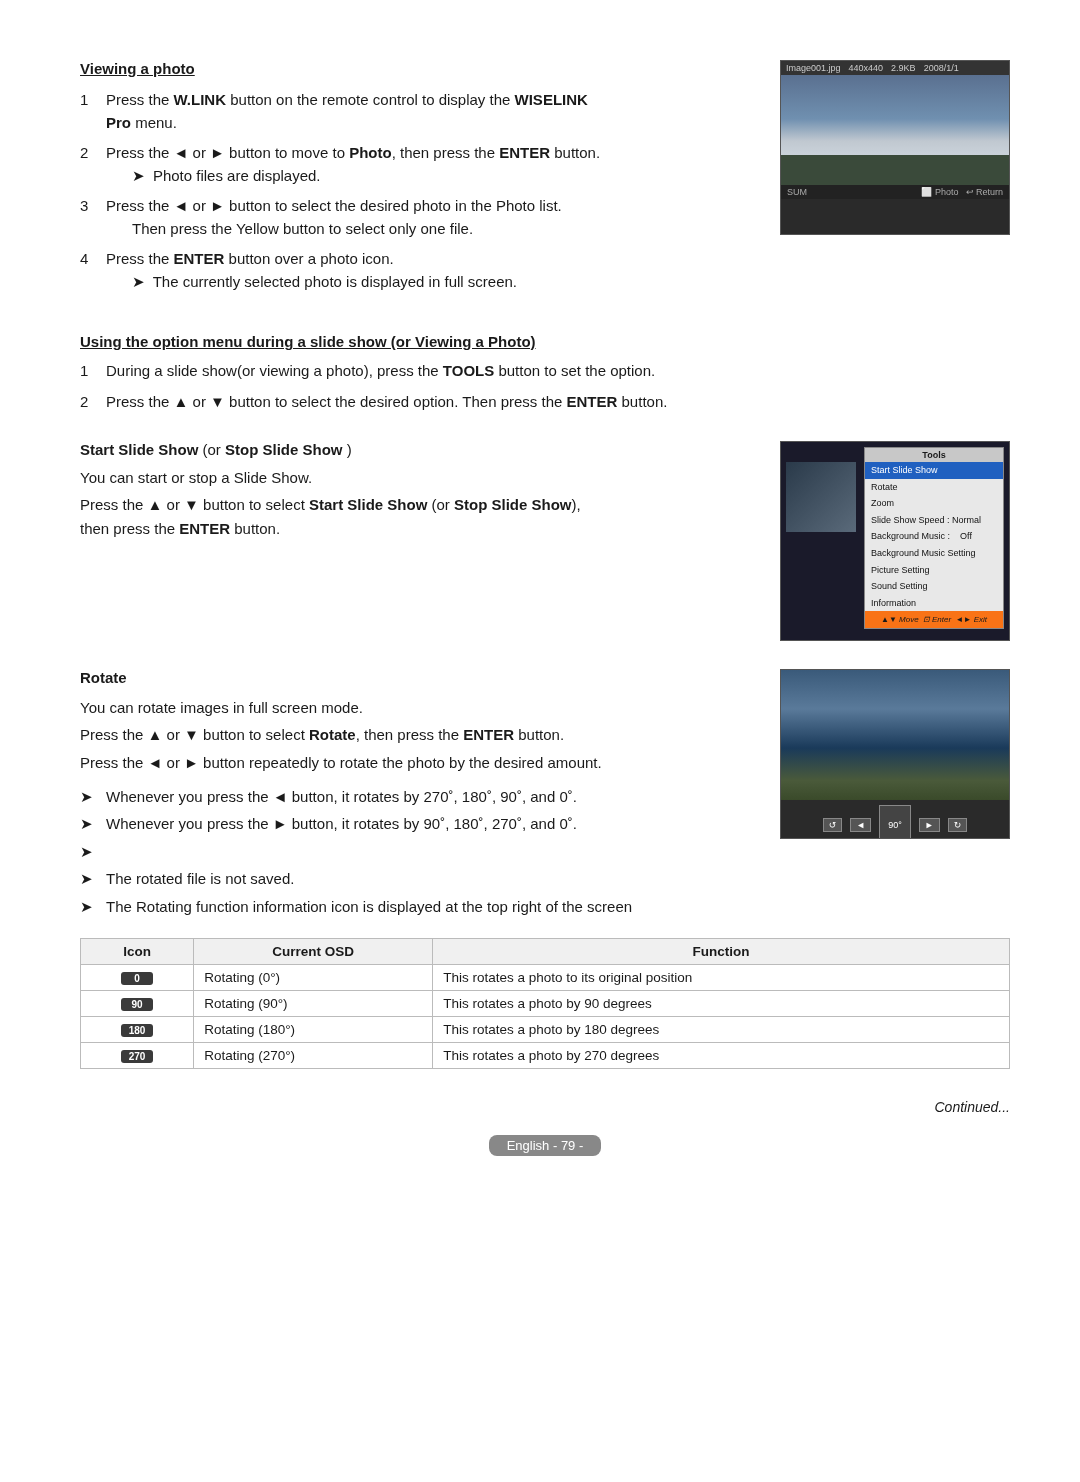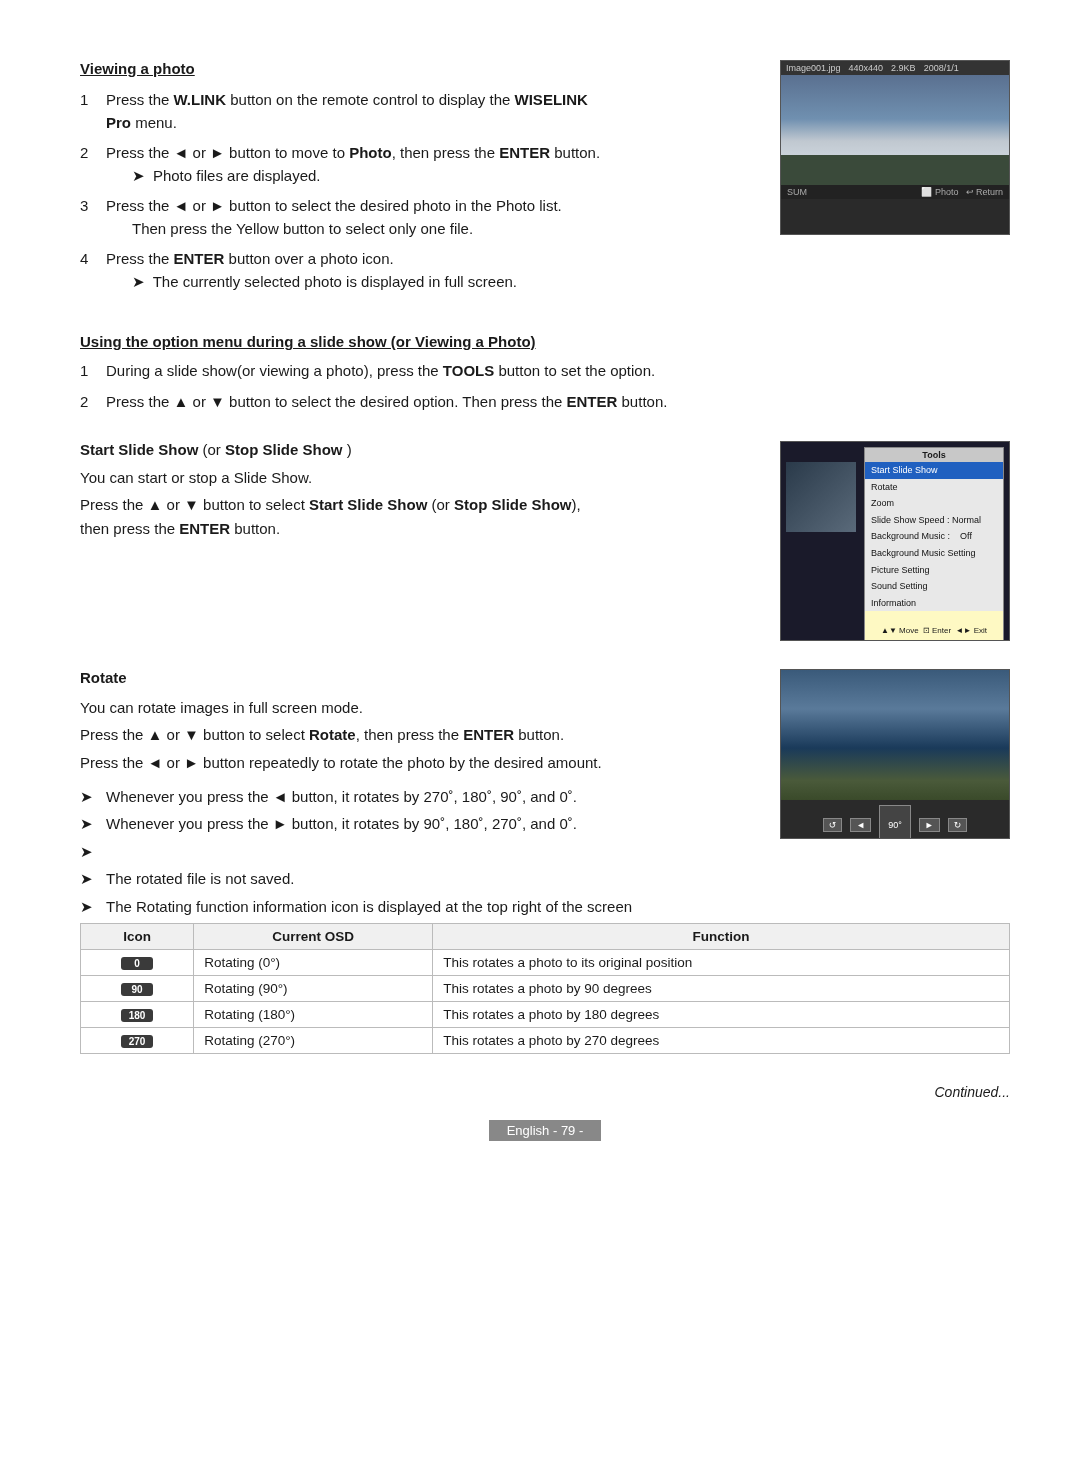--- a/index.html
+++ b/index.html
@@ -143,24 +143,25 @@
     .tools-menu .tools-item {
       padding: 2px 6px;
       color: #111;
       line-height: 1.4;
     }
     .tools-menu .tools-item.selected {
       background: #2060c0;
       color: white;
     }
     .tools-menu .tools-bottom {
-      background: #fef9c3;
-      text-align: center;
-      padding: 15px;
+      background: #f97316;
+      text-align: center;
+      padding: 4px;
       font-size: 8px;
+      font-style: italic;
     }
     .tools-left-img {
       position: absolute;
       left: 5px;
       top: 20px;
       width: 70px;
       height: 70px;
       background: linear-gradient(135deg, #2a3a4a, #5a6a7a);
     }
 
@@ -207,20 +208,21 @@
       color: white;
       padding: 14px 8px;
       font-size: 9px;
       border: 1px solid #888;
     }
 
     
     table.rotate-table {
       width: 100%;
       border-collapse: collapse;
+      margin-top: 15px;
       font-size: 13.5px;
     }
     table.rotate-table th {
       background: #f0f0f0;
       border: 1px solid #bbb;
       padding: 5px 10px;
       text-align: center;
       font-weight: bold;
     }
     table.rotate-table td {
@@ -256,21 +258,21 @@
     .page-footer {
       text-align: center;
       margin-top: 10px;
     }
     .page-footer .lang-badge {
       display: inline-block;
       background: #888;
       color: white;
       font-size: 13px;
       padding: 3px 18px;
-      border-radius: 0;
+      border-radius: 8px;
     }
 
     .mb4 { margin-bottom: 4px; }
     .mb8 { margin-bottom: 8px; }
     .mb12 { margin-bottom: 12px; }
     .mb28 { margin-bottom: 28px; }
     .mb32 { margin-bottom: 32px; }
 
     .line { line-height: 1.55; }
   </style>

